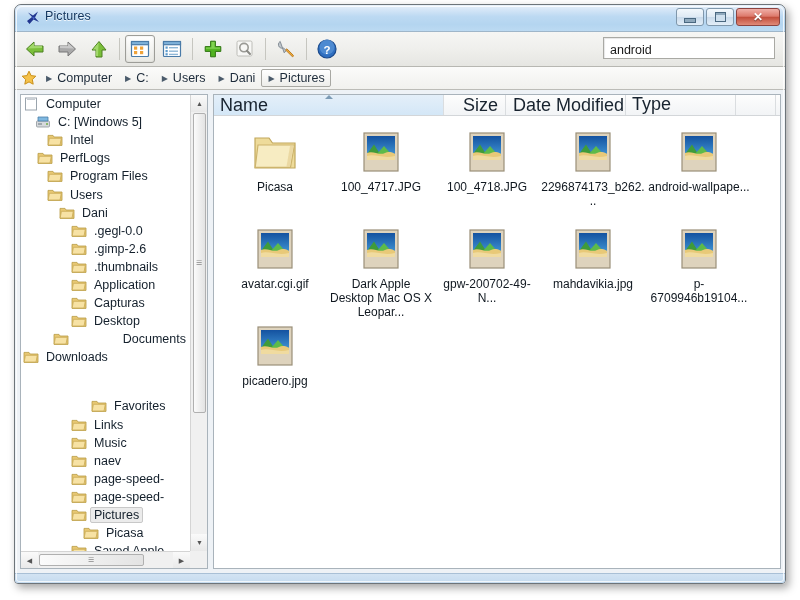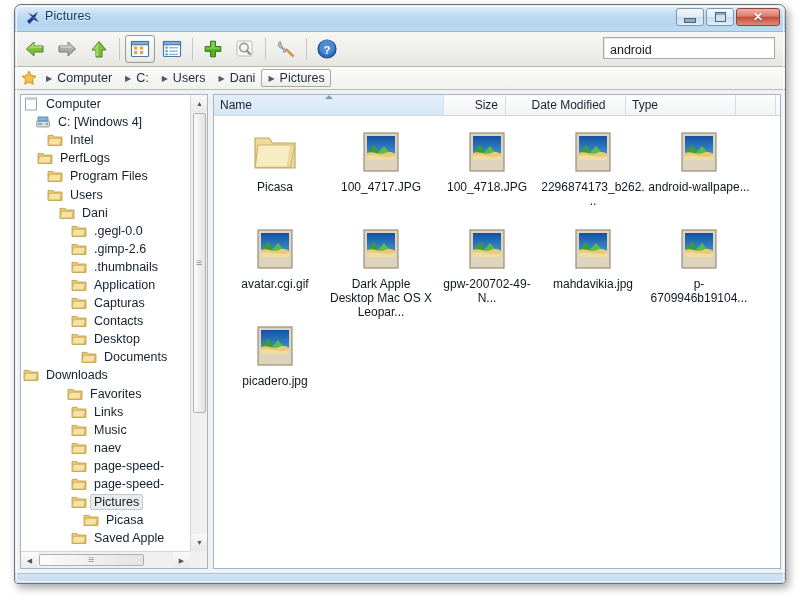--- a/index.html
+++ b/index.html
@@ -278,21 +278,21 @@
     background: #ffffff;
     border: 1px solid #a9b3bb;
     box-sizing: border-box;
     overflow: hidden;
   }
   #col-headers {
     display: flex;
     height: 20px;
     border-bottom: 1px solid #d3d6d9;
     background: linear-gradient(to bottom, #fdfdfd 0%, #f2f4f6 100%);
-    font-size: 12px;
+    font-size: 18px;
     color: #18232f;
   }
   .col {
     position: relative;
     display: flex;
     align-items: center;
     border-right: 1px solid #dadde0;
     box-sizing: border-box;
     padding-left: 6px;
     overflow: hidden;
@@ -503,21 +503,21 @@
               </svg></span>
             <span class="lbl">Computer</span>
           </div>
           <div class="tnode" style="padding-left: 14px;">
             <span class="ticon"><svg width="16" height="16" viewBox="0 0 16 16">
                 <rect x="1.5" y="7" width="13" height="6" rx="1" fill="#d6d9dc" stroke="#8e959b" stroke-width="0.8"></rect>
                 <path d="M3 3 L13 3 L13 7 L3 7 Z" fill="#7fb8e0" stroke="#4a7ea8" stroke-width="0.8"></path>
                 <rect x="3" y="9" width="4" height="2" fill="#9fa6ac"></rect>
                 <circle cx="12" cy="10" r="1" fill="#6fae49"></circle>
               </svg></span>
-            <span class="lbl">C: [Windows 4]</span>
+            <span class="lbl">C: [Windows 5]</span>
           </div>
           <div class="tnode" style="padding-left: 26px;">
             <span class="ticon"><svg width="16" height="16" viewBox="0 0 16 16">
                 <path d="M1 3.4 L6 3.4 L7.1 5 L15 5 L15 13.4 L1 13.4 Z" fill="#e8c873" stroke="#b89a42" stroke-width="0.8"></path>
                 <path d="M2.4 6.3 L14.3 6.3 L13 13 L1.2 13 Z" fill="#f7e2a4" stroke="#c9ab55" stroke-width="0.8"></path>
               </svg></span>
             <span class="lbl">Intel</span>
           </div>
           <div class="tnode" style="padding-left: 16px;">
             <span class="ticon"><svg width="16" height="16" viewBox="0 0 16 16">
@@ -580,44 +580,37 @@
                 <path d="M1 3.4 L6 3.4 L7.1 5 L15 5 L15 13.4 L1 13.4 Z" fill="#e8c873" stroke="#b89a42" stroke-width="0.8"></path>
                 <path d="M2.4 6.3 L14.3 6.3 L13 13 L1.2 13 Z" fill="#f7e2a4" stroke="#c9ab55" stroke-width="0.8"></path>
               </svg></span>
             <span class="lbl">Capturas</span>
           </div>
           <div class="tnode" style="padding-left: 50px;">
             <span class="ticon"><svg width="16" height="16" viewBox="0 0 16 16">
                 <path d="M1 3.4 L6 3.4 L7.1 5 L15 5 L15 13.4 L1 13.4 Z" fill="#e8c873" stroke="#b89a42" stroke-width="0.8"></path>
                 <path d="M2.4 6.3 L14.3 6.3 L13 13 L1.2 13 Z" fill="#f7e2a4" stroke="#c9ab55" stroke-width="0.8"></path>
               </svg></span>
-            <span class="lbl">Contacts</span>
-          </div>
-          <div class="tnode" style="padding-left: 50px;">
-            <span class="ticon"><svg width="16" height="16" viewBox="0 0 16 16">
-                <path d="M1 3.4 L6 3.4 L7.1 5 L15 5 L15 13.4 L1 13.4 Z" fill="#e8c873" stroke="#b89a42" stroke-width="0.8"></path>
-                <path d="M2.4 6.3 L14.3 6.3 L13 13 L1.2 13 Z" fill="#f7e2a4" stroke="#c9ab55" stroke-width="0.8"></path>
-              </svg></span>
             <span class="lbl">Desktop</span>
           </div>
-          <div class="tnode" style="padding-left: 60px;">
+          <div class="tnode" style="padding-left: 32px; justify-content: space-between;">
             <span class="ticon"><svg width="16" height="16" viewBox="0 0 16 16">
                 <path d="M1 3.4 L6 3.4 L7.1 5 L15 5 L15 13.4 L1 13.4 Z" fill="#e8c873" stroke="#b89a42" stroke-width="0.8"></path>
                 <path d="M2.4 6.3 L14.3 6.3 L13 13 L1.2 13 Z" fill="#f7e2a4" stroke="#c9ab55" stroke-width="0.8"></path>
               </svg></span>
             <span class="lbl">Documents</span>
           </div>
           <div class="tnode" style="">
             <span class="ticon"><svg width="16" height="16" viewBox="0 0 16 16">
                 <path d="M1 3.4 L6 3.4 L7.1 5 L15 5 L15 13.4 L1 13.4 Z" fill="#e8c873" stroke="#b89a42" stroke-width="0.8"></path>
                 <path d="M2.4 6.3 L14.3 6.3 L13 13 L1.2 13 Z" fill="#f7e2a4" stroke="#c9ab55" stroke-width="0.8"></path>
               </svg></span>
             <span class="lbl">Downloads</span>
           </div>
-          <div class="tnode" style="padding-left: 46px;">
+          <div class="tnode" style="padding-left: 70px; margin-top: 31px;">
             <span class="ticon"><svg width="16" height="16" viewBox="0 0 16 16">
                 <path d="M1 3.4 L6 3.4 L7.1 5 L15 5 L15 13.4 L1 13.4 Z" fill="#e8c873" stroke="#b89a42" stroke-width="0.8"></path>
                 <path d="M2.4 6.3 L14.3 6.3 L13 13 L1.2 13 Z" fill="#f7e2a4" stroke="#c9ab55" stroke-width="0.8"></path>
               </svg></span>
             <span class="lbl">Favorites</span>
           </div>
           <div class="tnode" style="padding-left: 50px;">
             <span class="ticon"><svg width="16" height="16" viewBox="0 0 16 16">
                 <path d="M1 3.4 L6 3.4 L7.1 5 L15 5 L15 13.4 L1 13.4 Z" fill="#e8c873" stroke="#b89a42" stroke-width="0.8"></path>
                 <path d="M2.4 6.3 L14.3 6.3 L13 13 L1.2 13 Z" fill="#f7e2a4" stroke="#c9ab55" stroke-width="0.8"></path>
@@ -713,21 +706,21 @@
           <div class="col sorted" style="width: 230px;">
             <span class="sort-arrow"></span>
             <span>Name</span>
           </div>
           <div class="col" style="width: 62px; justify-content: flex-end; padding-right: 7px;">
             <span>Size</span>
           </div>
           <div class="col" style="width: 120px; justify-content: center;">
             <span>Date Modified</span>
           </div>
-          <div class="col" style="width: 110px;">
+          <div class="col" style="width: 110px; align-items: flex-end;">
             <span>Type</span>
           </div>
           <div class="col" style="width: 40px;">
             <span></span>
           </div>
         </div>
       <div id="icon-grid">
           <div class="fitem">
             <div class="fthumb"><svg width="48" height="48" viewBox="0 0 48 48">
                 <path d="M4 10 L18 10 L21.5 15 L44 15 L44 40 L4 40 Z" fill="#eedb9a" stroke="#c2a85d" stroke-width="1.2"></path>

